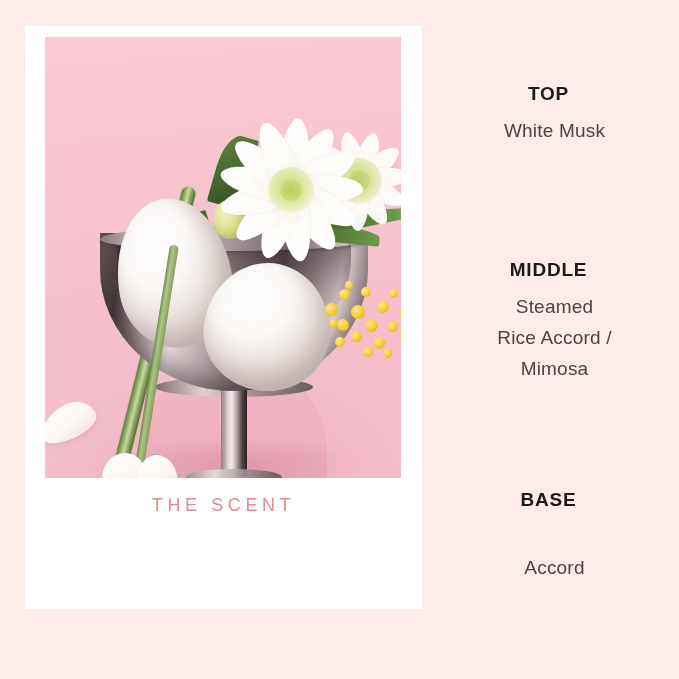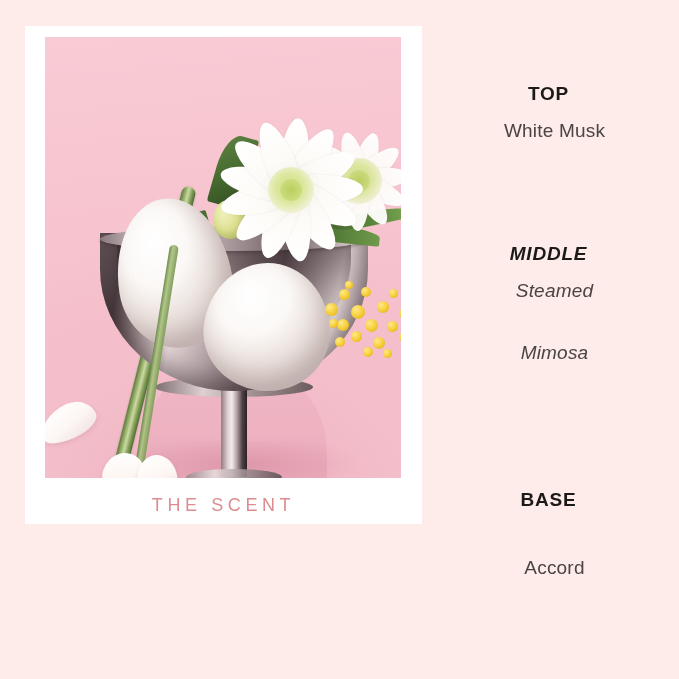--- a/index.html
+++ b/index.html
@@ -19,21 +19,21 @@
     height: 679px;
     background: #fdece9;
   }
 
   
   .card {
     position: absolute;
     left: 25px;
     top: 26px;
     width: 397px;
-    height: 498px;
+    height: 583px;
     background: #ffffff;
     box-sizing: border-box;
   }
   .photo-frame {
     position: absolute;
     left: 20px;
     top: 11px;
     width: 356px;
     height: 441px;
     overflow: hidden;
@@ -317,21 +317,21 @@
   
   .notes {
     position: absolute;
     left: 430px;
     top: 0;
     width: 249px;
     height: 679px;
   }
   .note-block { position: absolute; width: 249px; text-align: center; }
   .note-top    { top: 84px; }
-  .note-middle { top: 244px; font-style: italic; }
+  .note-middle { top: 260px; }
   .note-base   { top: 490px; }
 
   .note-title {
     color: #1c1a19;
     font-size: 19px;
     font-weight: 700;
     letter-spacing: 0.8px;
     margin: 0 12px 9px 0;
     line-height: 1;
   }
@@ -453,21 +453,21 @@
       <p class="note-title">TOP</p>
       <p class="note-body">
         <span>White Musk</span>
       </p>
     </div>
 
     <div class="note-block note-middle">
       <p class="note-title">MIDDLE</p>
       <p class="note-body">
         <span>Steamed</span><br>
-        <br>
+        <span>Rice Accord /</span><br>
         <span>Mimosa</span>
       </p>
     </div>
 
     <div class="note-block note-base">
       <p class="note-title">BASE</p>
       <p class="note-body">
         <br>
         <span>Accord</span>
       </p>

